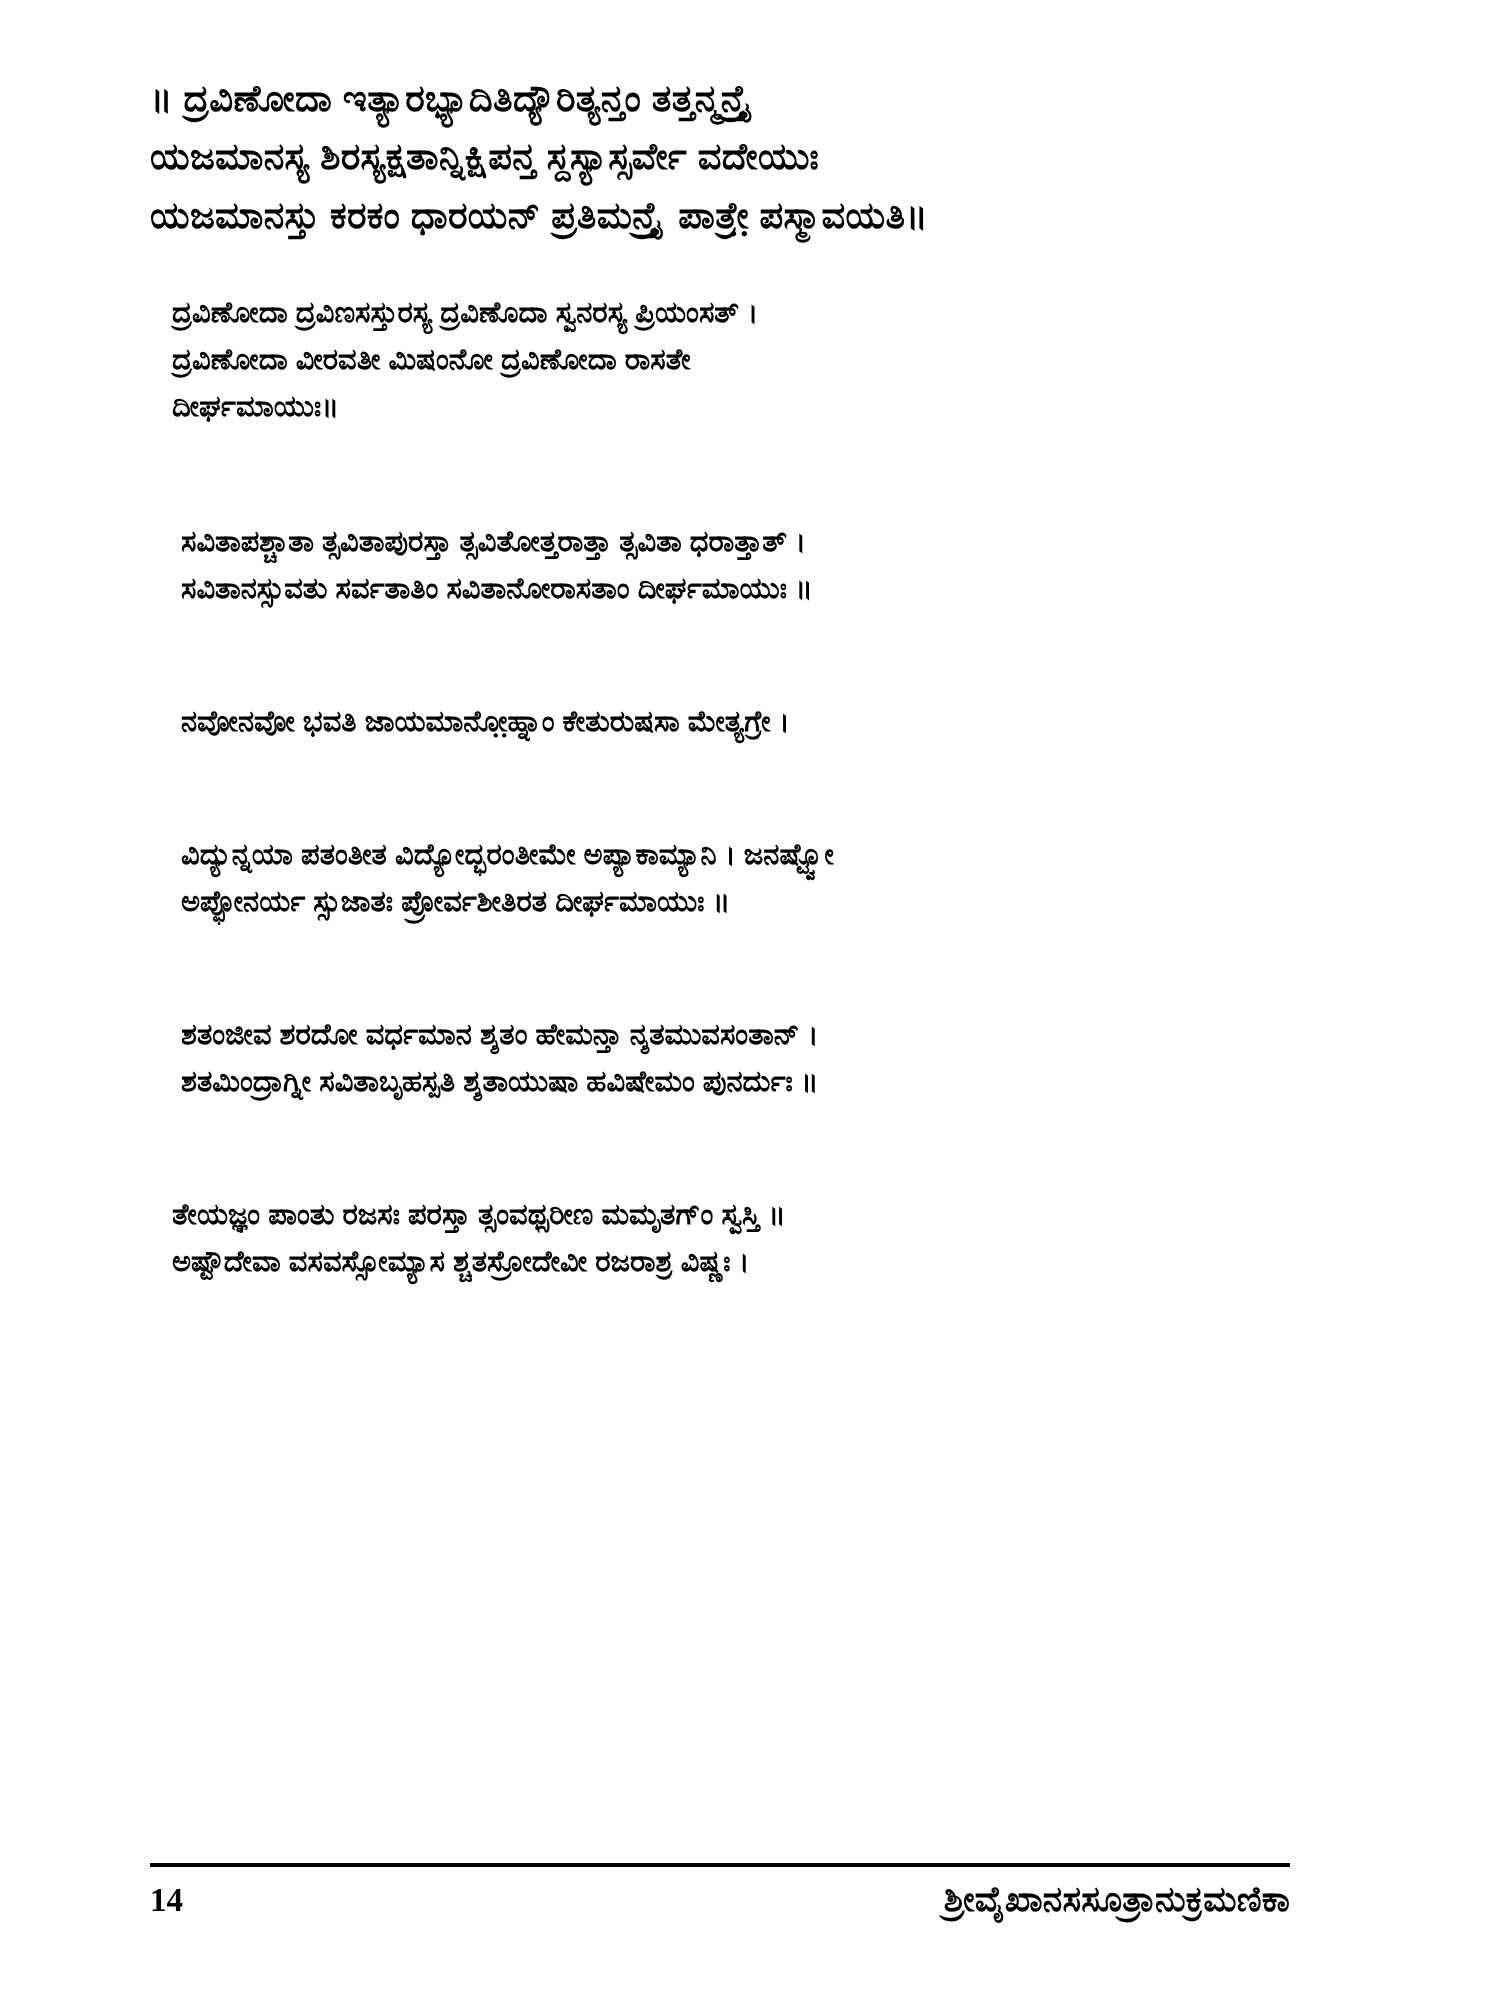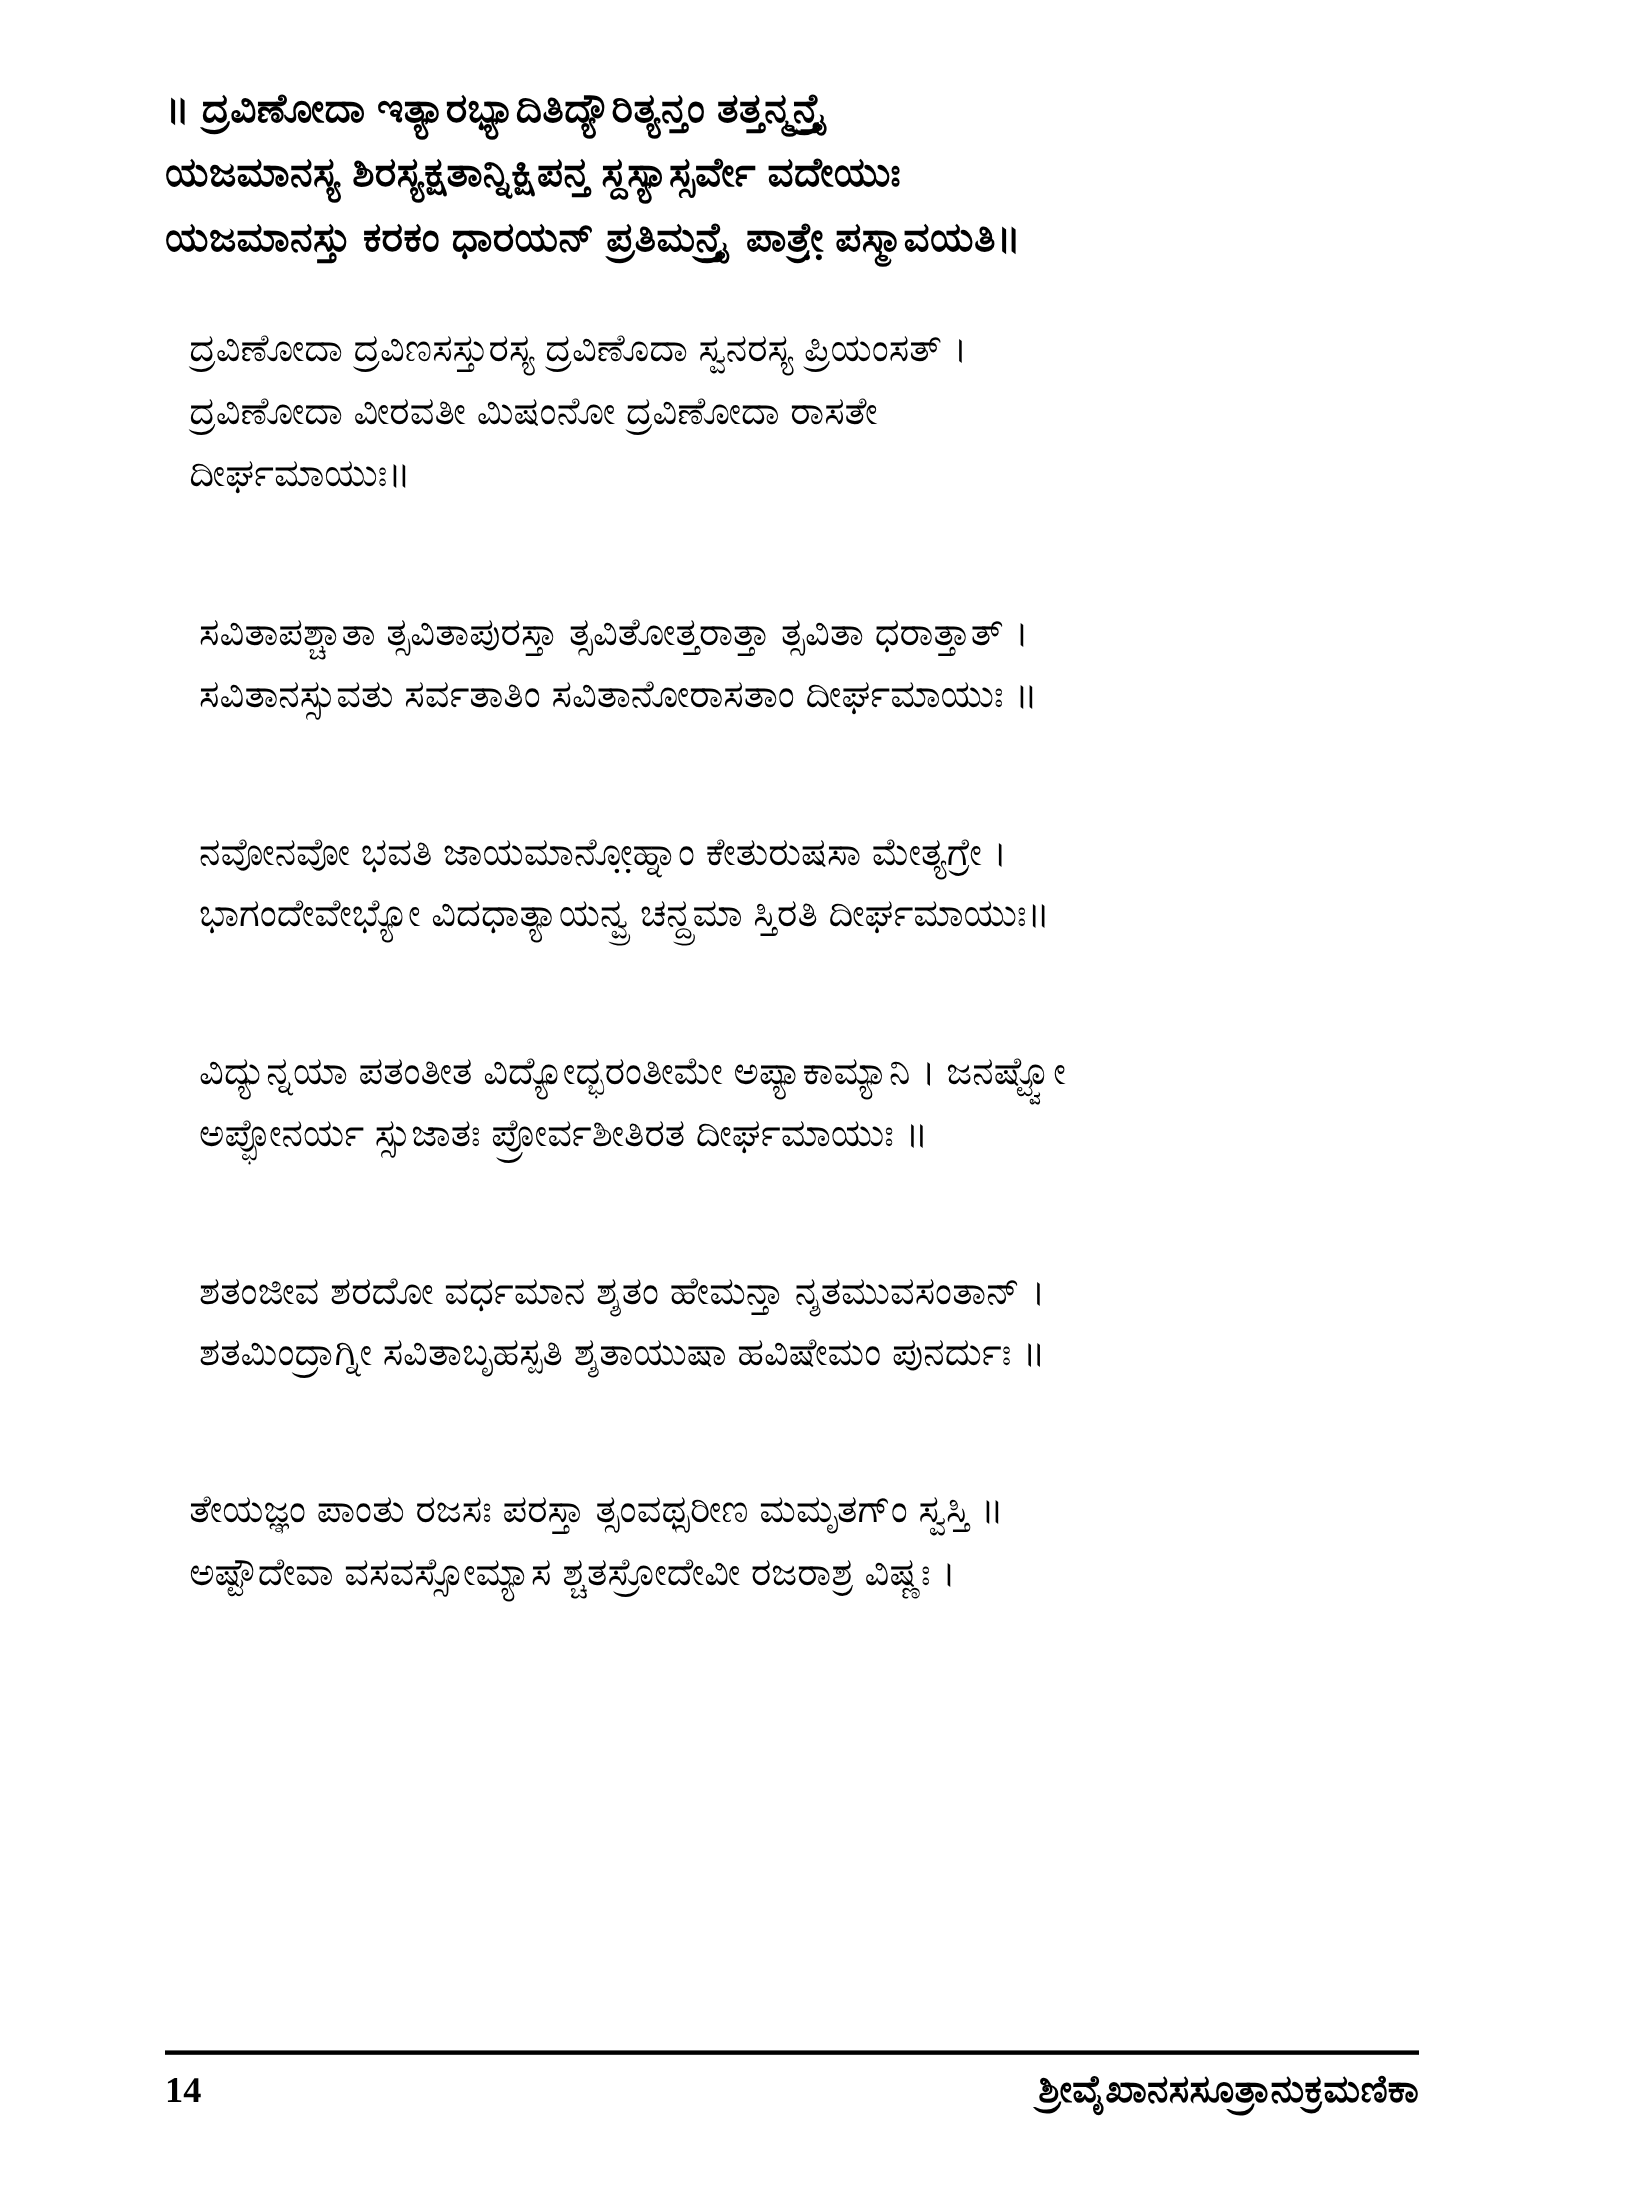--- a/index.html
+++ b/index.html
@@ -32,23 +32,23 @@
     margin-top: 10px;
     margin-bottom: 44px;
   }
   .intro-block .l {
     display: block;
     white-space: nowrap;
   }
   .verse {
     margin-left: 22px;
     margin-bottom: 62px;
-    font-size: 35px;
+    font-size: 29px;
     line-height: 1.62;
-    font-weight: 400;
+    font-weight: 700;
   }
   .verse .l {
     display: block;
     white-space: nowrap;
   }
   .verse.first {
     margin-bottom: 88px;
   }
   .verse.tight {
     margin-bottom: 86px;
@@ -98,21 +98,20 @@
     <span class="l">ದೀರ್ಘಮಾಯುಃ॥</span>
   </div>
 
   <div class="verse tight">
     <span class="l">ಸವಿತಾಪಶ್ಚಾತಾ ತ್ಸವಿತಾಪುರಸ್ತಾ ತ್ಸವಿತೋತ್ತರಾತ್ತಾ ತ್ಸವಿತಾ ಧರಾತ್ತಾತ್ ।</span>
     <span class="l">ಸವಿತಾನಸ್ಸುವತು ಸರ್ವತಾತಿಂ ಸವಿತಾನೋರಾಸತಾಂ ದೀರ್ಘಮಾಯುಃ ॥</span>
   </div>
 
   <div class="verse tight">
     <span class="l">ನವೋನವೋ  ಭವತಿ ಜಾಯಮಾನೋ಼ಹ್ನಾಂ  ಕೇತುರುಷಸಾ  ಮೇತ್ಯಗ್ರೇ ।</span>
-    <span class="l">ಭಾಗಂದೇವೇಭ್ಯೋ ವಿದಧಾತ್ಯಾಯನ್ವ್ರ ಚನ್ದ್ರಮಾ ಸ್ತಿರತಿ ದೀರ್ಘಮಾಯುಃ॥</span>
   </div>
 
   <div class="verse tight">
     <span class="l">ವಿದ್ಯುನ್ನಯಾ ಪತಂತೀತ ವಿದ್ಯೋದ್ಭರಂತೀಮೇ ಅಪ್ಯಾಕಾಮ್ಯಾನಿ । ಜನಷ್ಟ್ವೋ</span>
     <span class="l">ಅಪ್ಫೋನರ್ಯ ಸ್ಸುಜಾತಃ ಪ್ರೋರ್ವಶೀತಿರತ ದೀರ್ಘಮಾಯುಃ ॥</span>
   </div>
 
   <div class="verse tight">
     <span class="l">ಶತಂಜೀವ ಶರದೋ ವರ್ಧಮಾನ ಶ್ಶತಂ ಹೇಮನ್ತಾ ನ್ಶತಮುವಸಂತಾನ್ ।</span>
     <span class="l">ಶತಮಿಂದ್ರಾಗ್ನೀ ಸವಿತಾಬೃಹಸ್ಪತಿ ಶ್ಶತಾಯುಷಾ ಹವಿಷೇಮಂ ಪುನರ್ದುಃ ॥</span>

